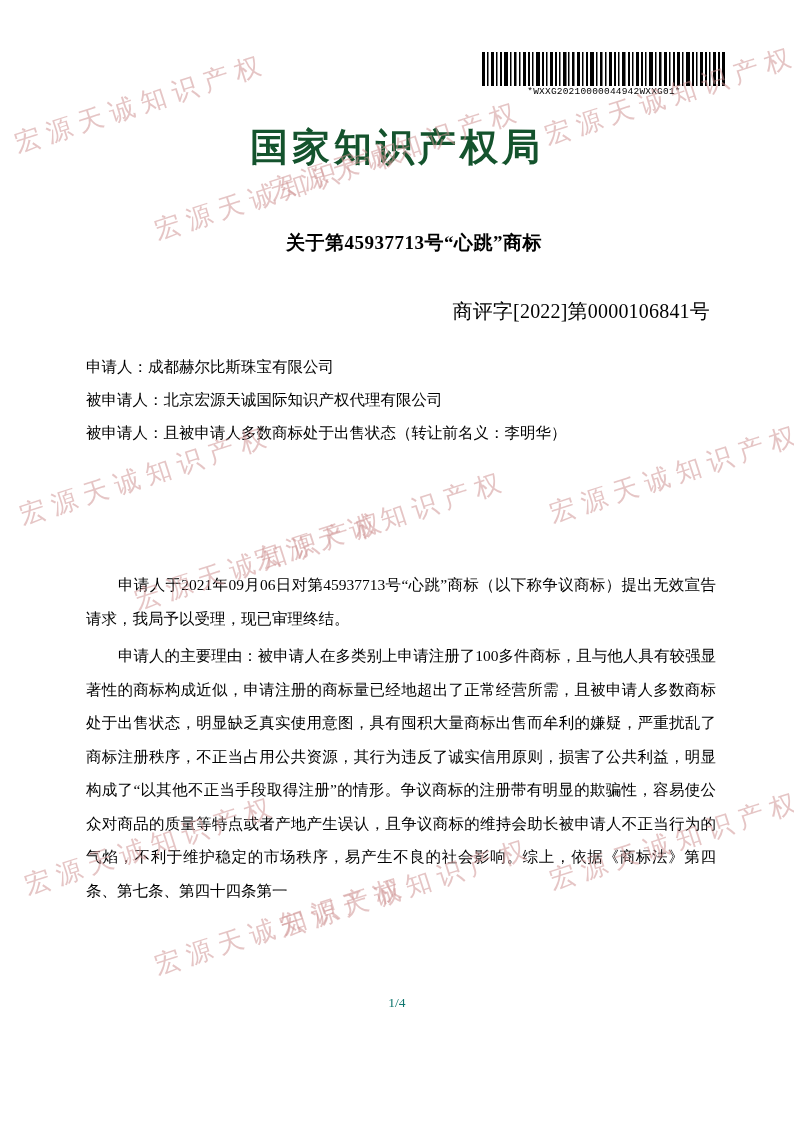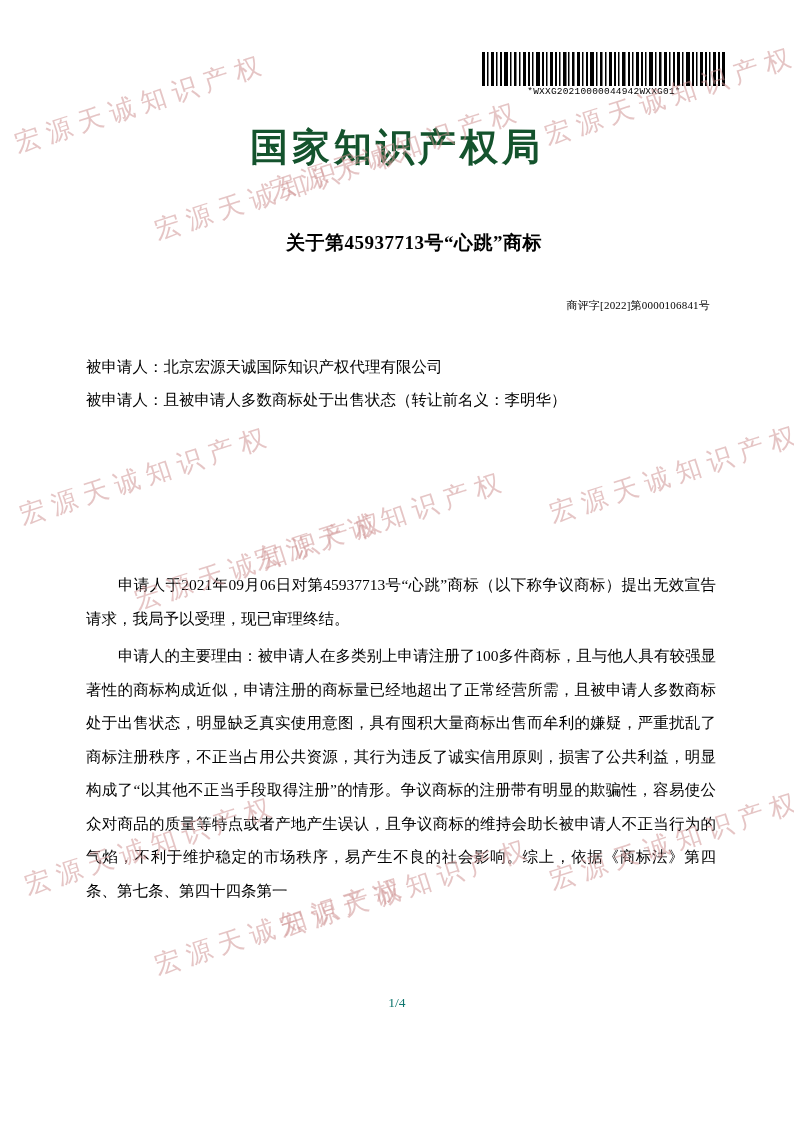--- a/index.html
+++ b/index.html
@@ -68,21 +68,21 @@
     letter-spacing: 0.5px;
     margin-left: 17px;
   }
   .doc-title div { white-space: nowrap; }
 
   
   .doc-number {
     position: absolute;
     top: 298px;
     right: 84px;
-    font-size: 11px;
+    font-size: 20px;
     letter-spacing: 0.2px;
   }
 
   
   .party-block {
     position: absolute;
     top: 350px;
     left: 86px;
     width: 630px;
     font-size: 15.5px;
@@ -207,20 +207,23 @@
   <div class="office-title">国家知识产权局</div>
 
   <div class="doc-title">
     <div>关于第45937713号“心跳”商标</div>
   </div>
 
   <div class="doc-number">商评字[2022]第0000106841号</div>
 
   <div class="party-block">
     <div class="party-line">
+      <span>申请人：</span><span>成都赫尔比斯珠宝有限公司</span>
+    </div>
+    <div class="party-line">
       <span>被申请人：</span><span>北京宏源天诚国际知识产权代理有限公司</span>
     </div>
     <div class="party-line">
       <span>被申请人：</span><span>且被申请人多数商标处于出售状态（转让前名义：李明华）</span>
     </div>
   </div>
 
   <div class="body-block">
     <p>申请人于2021年09月06日对第45937713号“心跳”商标（以下称争议商标）提出无效宣告请求，我局予以受理，现已审理终结。</p>
     <p>申请人的主要理由：被申请人在多类别上申请注册了100多件商标，且与他人具有较强显著性的商标构成近似，申请注册的商标量已经地超出了正常经营所需，且被申请人多数商标处于出售状态，明显缺乏真实使用意图，具有囤积大量商标出售而牟利的嫌疑，严重扰乱了商标注册秩序，不正当占用公共资源，其行为违反了诚实信用原则，损害了公共利益，明显构成了“以其他不正当手段取得注册”的情形。争议商标的注册带有明显的欺骗性，容易使公众对商品的质量等特点或者产地产生误认，且争议商标的维持会助长被申请人不正当行为的气焰，不利于维护稳定的市场秩序，易产生不良的社会影响。综上，依据《商标法》第四条、第七条、第四十四条第一</p>

